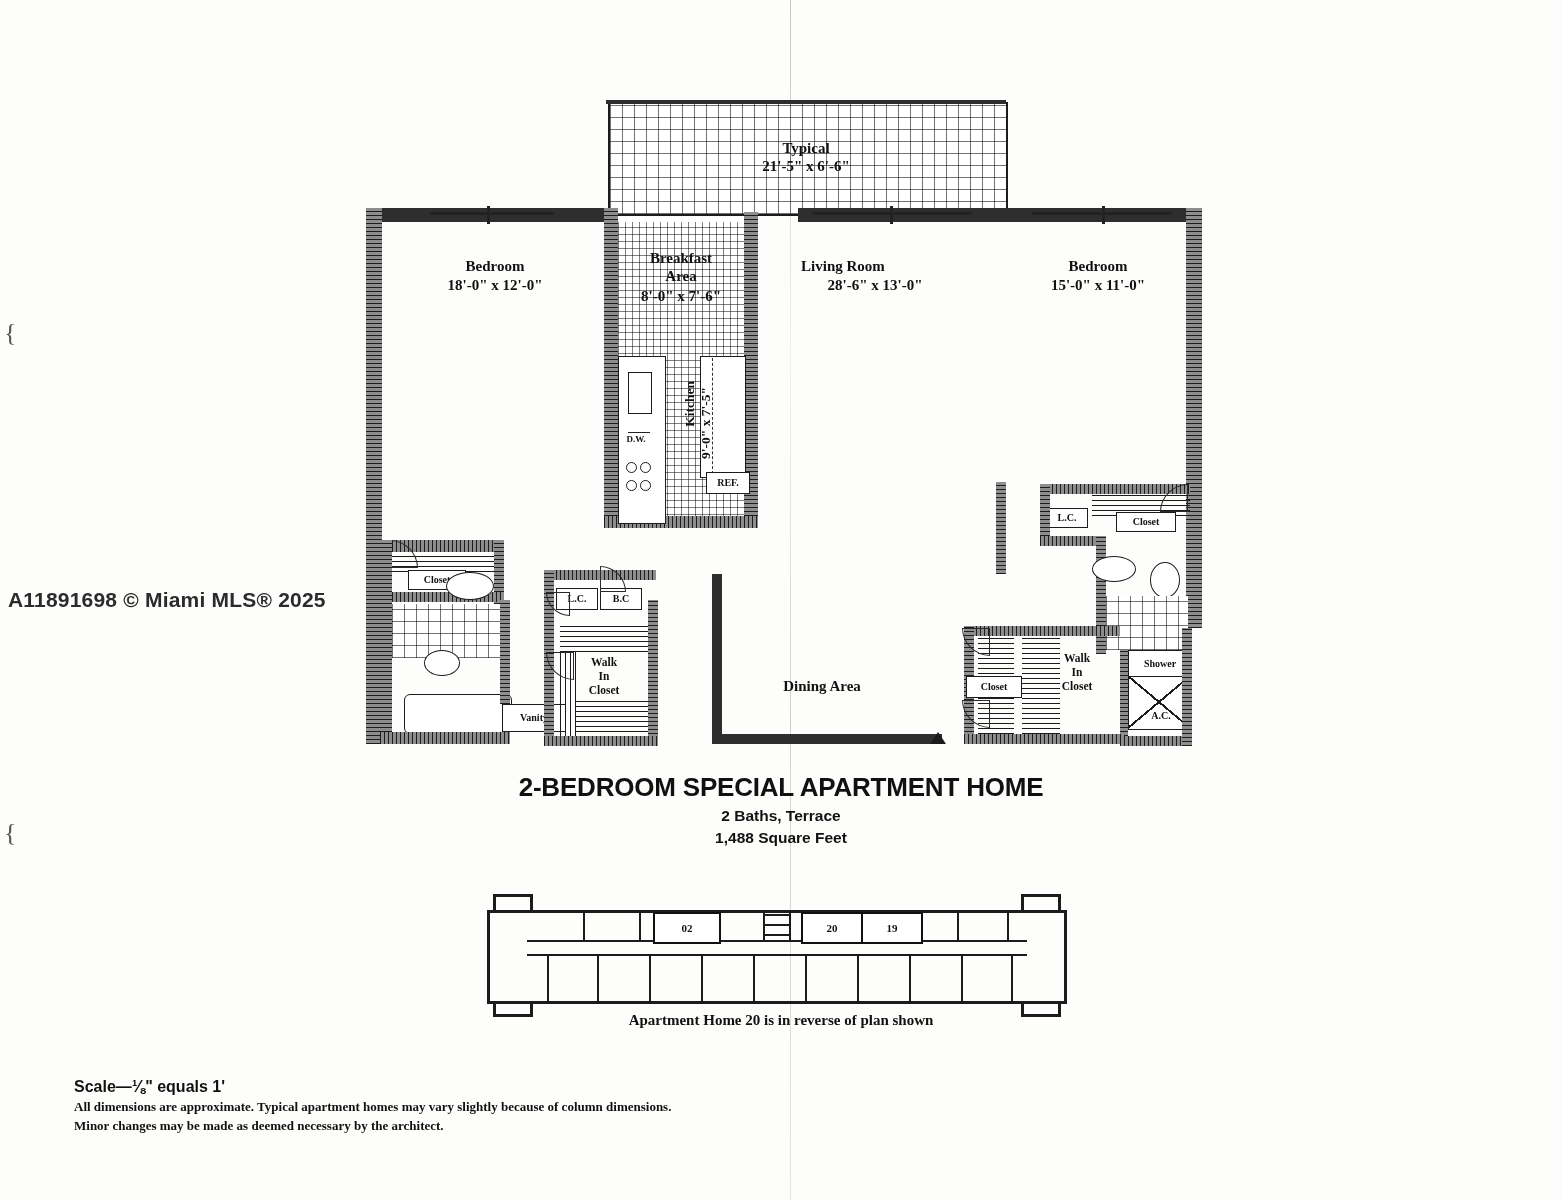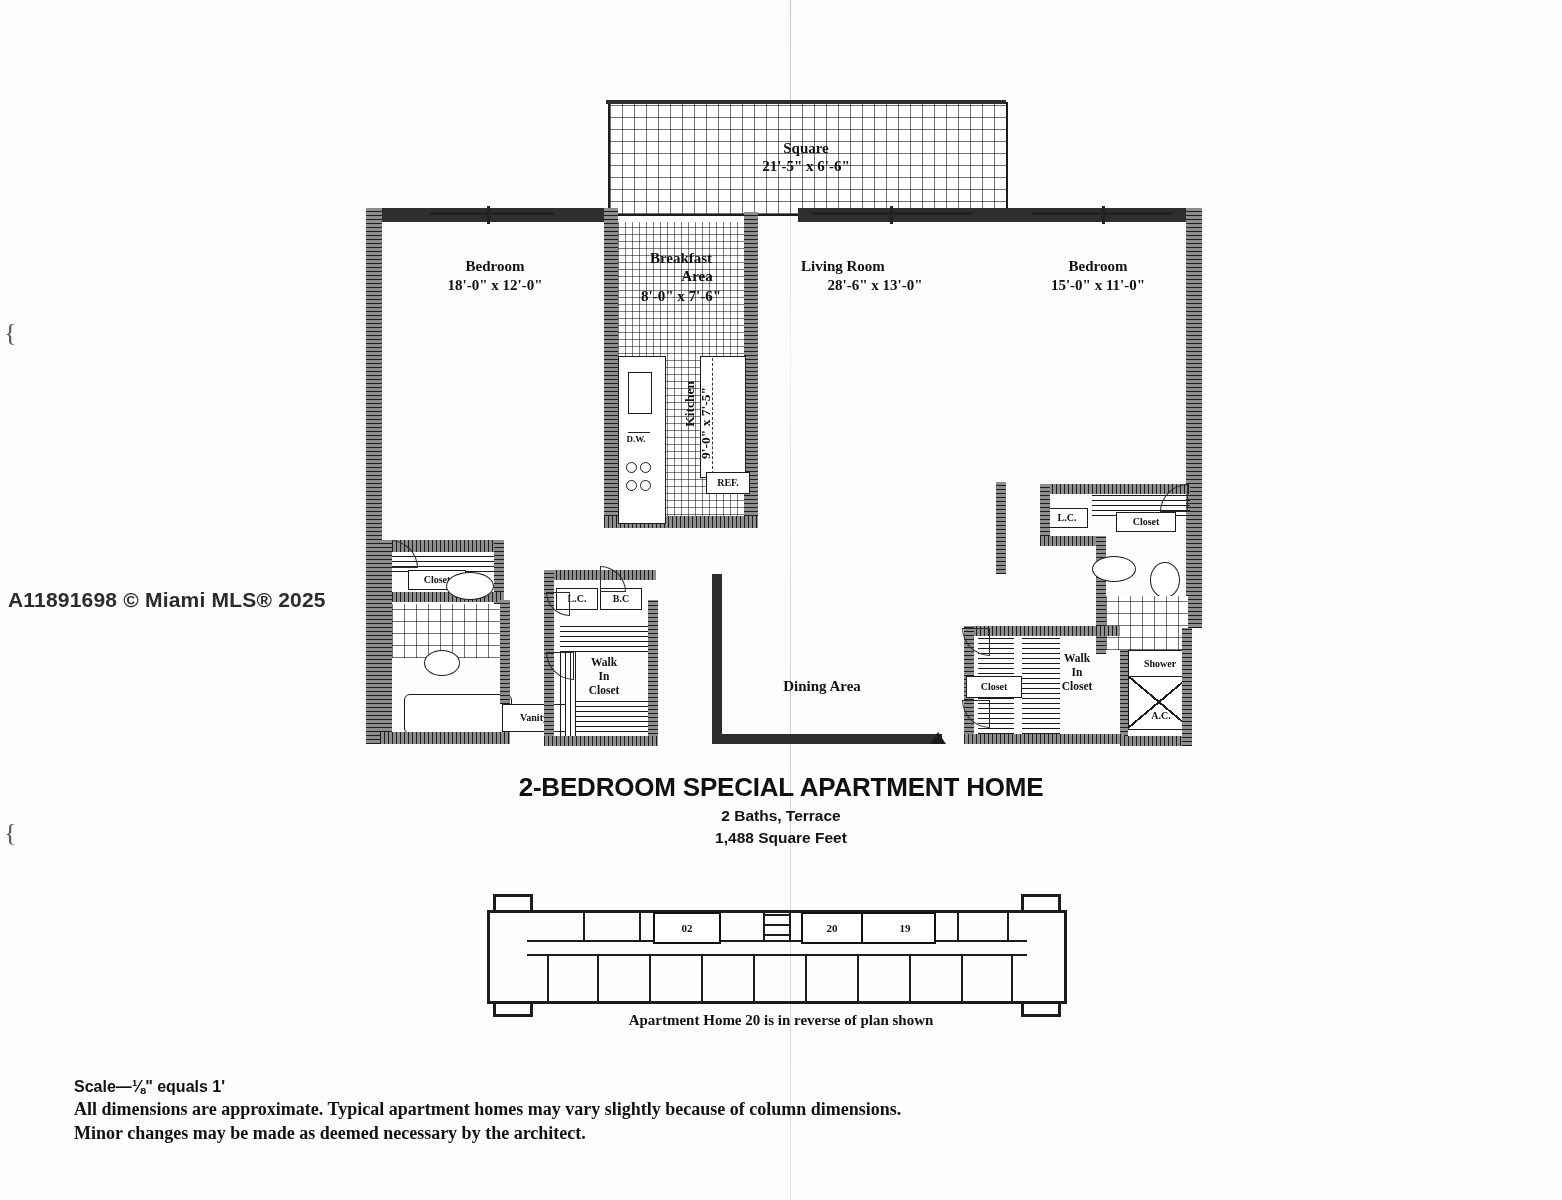--- a/index.html
+++ b/index.html
@@ -192,40 +192,40 @@
   #footer { left: 74px; top: 1078px; }
   #scale-line {
     font-family: "Liberation Sans", sans-serif;
     font-weight: 700;
     font-size: 16px;
     color: #111;
   }
   .foot-line {
     font-family: "Liberation Serif", serif;
     font-weight: 700;
-    font-size: 18px;
+    font-size: 13px;
     color: #111;
     margin-top: 3px;
   }
 </style>
 </head>
 <body>
 
 <div id="sheet">
 
   <div class="abs fold-v"></div>
 
   <div class="abs edge-mark" style="left:4px; top:318px;">{</div>
   <div class="abs edge-mark" style="left:4px; top:818px;">{</div>
 
   <div class="abs" id="watermark">A11891698 © Miami MLS® 2025</div>
 
   <div class="abs tile" style="left:608px; top:102px; width:396px; height:110px; border:2px solid #1c1c1c;"></div>
   <div class="abs wall" style="left:606px; top:100px; width:400px; height:4px;"></div>
-  <div class="abs lbl lbl-16" style="left:608px; top:140px; width:396px;">Square</div>
+  <div class="abs lbl lbl-16" style="left:608px; top:140px; width:396px;">Typical</div>
   <div class="abs lbl lbl-16" style="left:608px; top:158px; width:396px;">21'-5" x 6'-6"</div>
 
   <div class="abs wall" style="left:366px; top:208px; width:252px; height:14px;"></div>
   <div class="abs thin" style="left:430px; top:212px; width:124px; height:3px;"></div>
   <div class="abs thin" style="left:487px; top:206px; width:3px; height:18px;"></div>
 
   <div class="abs wall" style="left:798px; top:208px; width:208px; height:14px;"></div>
   <div class="abs thin" style="left:812px; top:212px; width:160px; height:3px;"></div>
   <div class="abs thin" style="left:890px; top:206px; width:3px; height:18px;"></div>
 
@@ -236,21 +236,21 @@
   <div class="abs wall-hatch-v" style="left:366px; top:208px; width:16px; height:536px;"></div>
   <div class="abs wall-hatch-v" style="left:604px; top:208px; width:14px; height:320px;"></div>
   <div class="abs lbl lbl-16" style="left:400px; top:258px; width:190px;">Bedroom</div>
   <div class="abs lbl lbl-16" style="left:400px; top:277px; width:190px;">18'-0" x 12'-0"</div>
 
   <div class="abs tile-fine" style="left:618px; top:222px; width:126px; height:300px;"></div>
   <div class="abs wall-hatch-v" style="left:744px; top:212px; width:14px; height:316px;"></div>
   <div class="abs wall-hatch" style="left:604px; top:516px; width:154px; height:12px;"></div>
 
   <div class="abs lbl lbl-16" style="left:618px; top:250px; width:126px;">Breakfast</div>
-  <div class="abs lbl lbl-16" style="left:634px; top:268px; width:126px;">Area</div>
+  <div class="abs lbl lbl-16" style="left:618px; top:268px; width:126px;">Area</div>
   <div class="abs lbl lbl-16" style="left:608px; top:288px; width:146px;">8'-0" x 7'-6"</div>
 
   <div class="abs outline" style="left:618px; top:356px; width:46px; height:166px;"></div>
   <div class="abs outline" style="left:628px; top:372px; width:22px; height:40px;"></div>
   <div class="abs thin" style="left:628px; top:432px; width:22px; height:1px;"></div>
   <div class="abs circ-sm" style="left:626px; top:462px; width:9px; height:9px;"></div>
   <div class="abs circ-sm" style="left:640px; top:462px; width:9px; height:9px;"></div>
   <div class="abs circ-sm" style="left:626px; top:480px; width:9px; height:9px;"></div>
   <div class="abs circ-sm" style="left:640px; top:480px; width:9px; height:9px;"></div>
   <div class="abs lbl lbl-9" style="left:616px; top:434px; width:40px;">D.W.</div>
@@ -392,21 +392,21 @@
     <div class="kp-line" style="left:214px; top:68px; width:2px; height:45px;"></div>
     <div class="kp-line" style="left:266px; top:68px; width:2px; height:45px;"></div>
     <div class="kp-line" style="left:318px; top:68px; width:2px; height:45px;"></div>
     <div class="kp-line" style="left:370px; top:68px; width:2px; height:45px;"></div>
     <div class="kp-line" style="left:422px; top:68px; width:2px; height:45px;"></div>
     <div class="kp-line" style="left:474px; top:68px; width:2px; height:45px;"></div>
     <div class="kp-line" style="left:524px; top:68px; width:2px; height:45px;"></div>
 
     <div class="kp-unit" style="left:166px; top:24px; width:64px; height:28px;">02</div>
     <div class="kp-unit" style="left:314px; top:24px; width:58px; height:28px;">20</div>
-    <div class="kp-unit" style="left:374px; top:24px; width:58px; height:28px;padding-left:13px;">19</div>
+    <div class="kp-unit" style="left:374px; top:24px; width:58px; height:28px;">19</div>
   </div>
 
   <div class="abs" id="keyplan-note">Apartment Home 20 is in reverse of plan shown</div>
 
   <div class="abs" id="footer">
     <div id="scale-line">Scale—⅛" equals 1'</div>
     <div class="foot-line">All dimensions are approximate. Typical apartment homes may vary slightly because of column dimensions.</div>
     <div class="foot-line">Minor changes may be made as deemed necessary by the architect.</div>
   </div>
 

